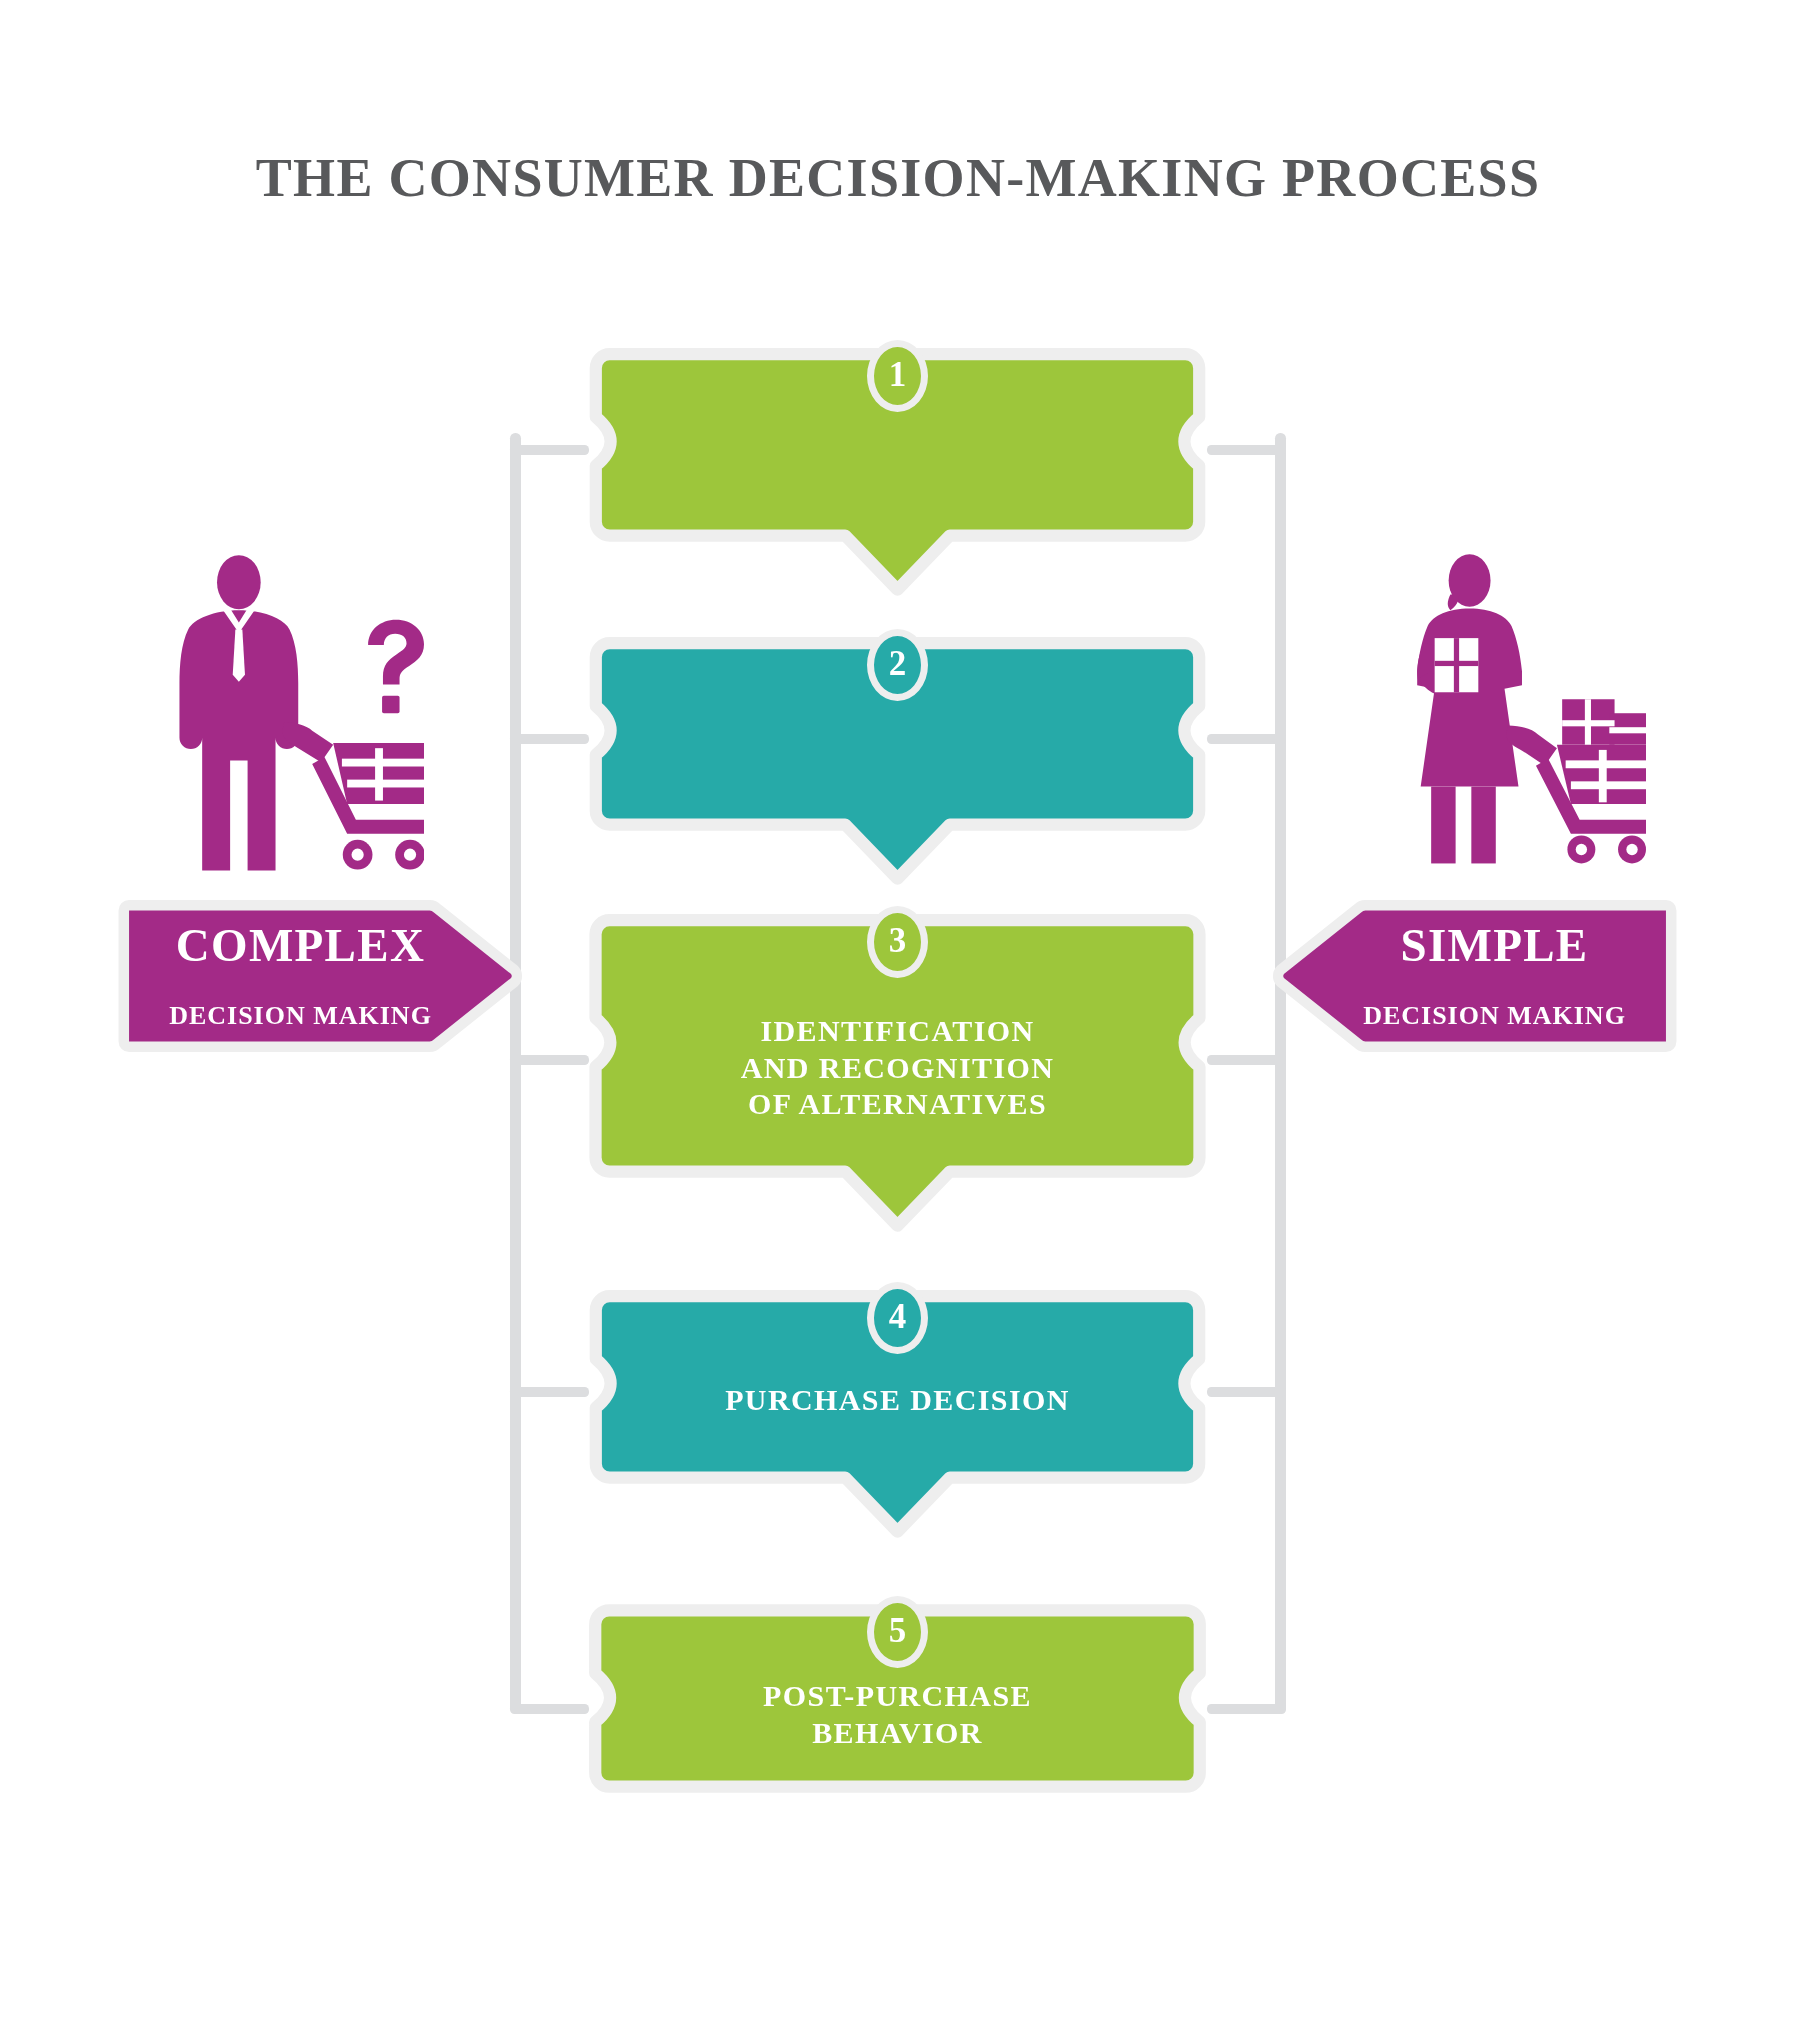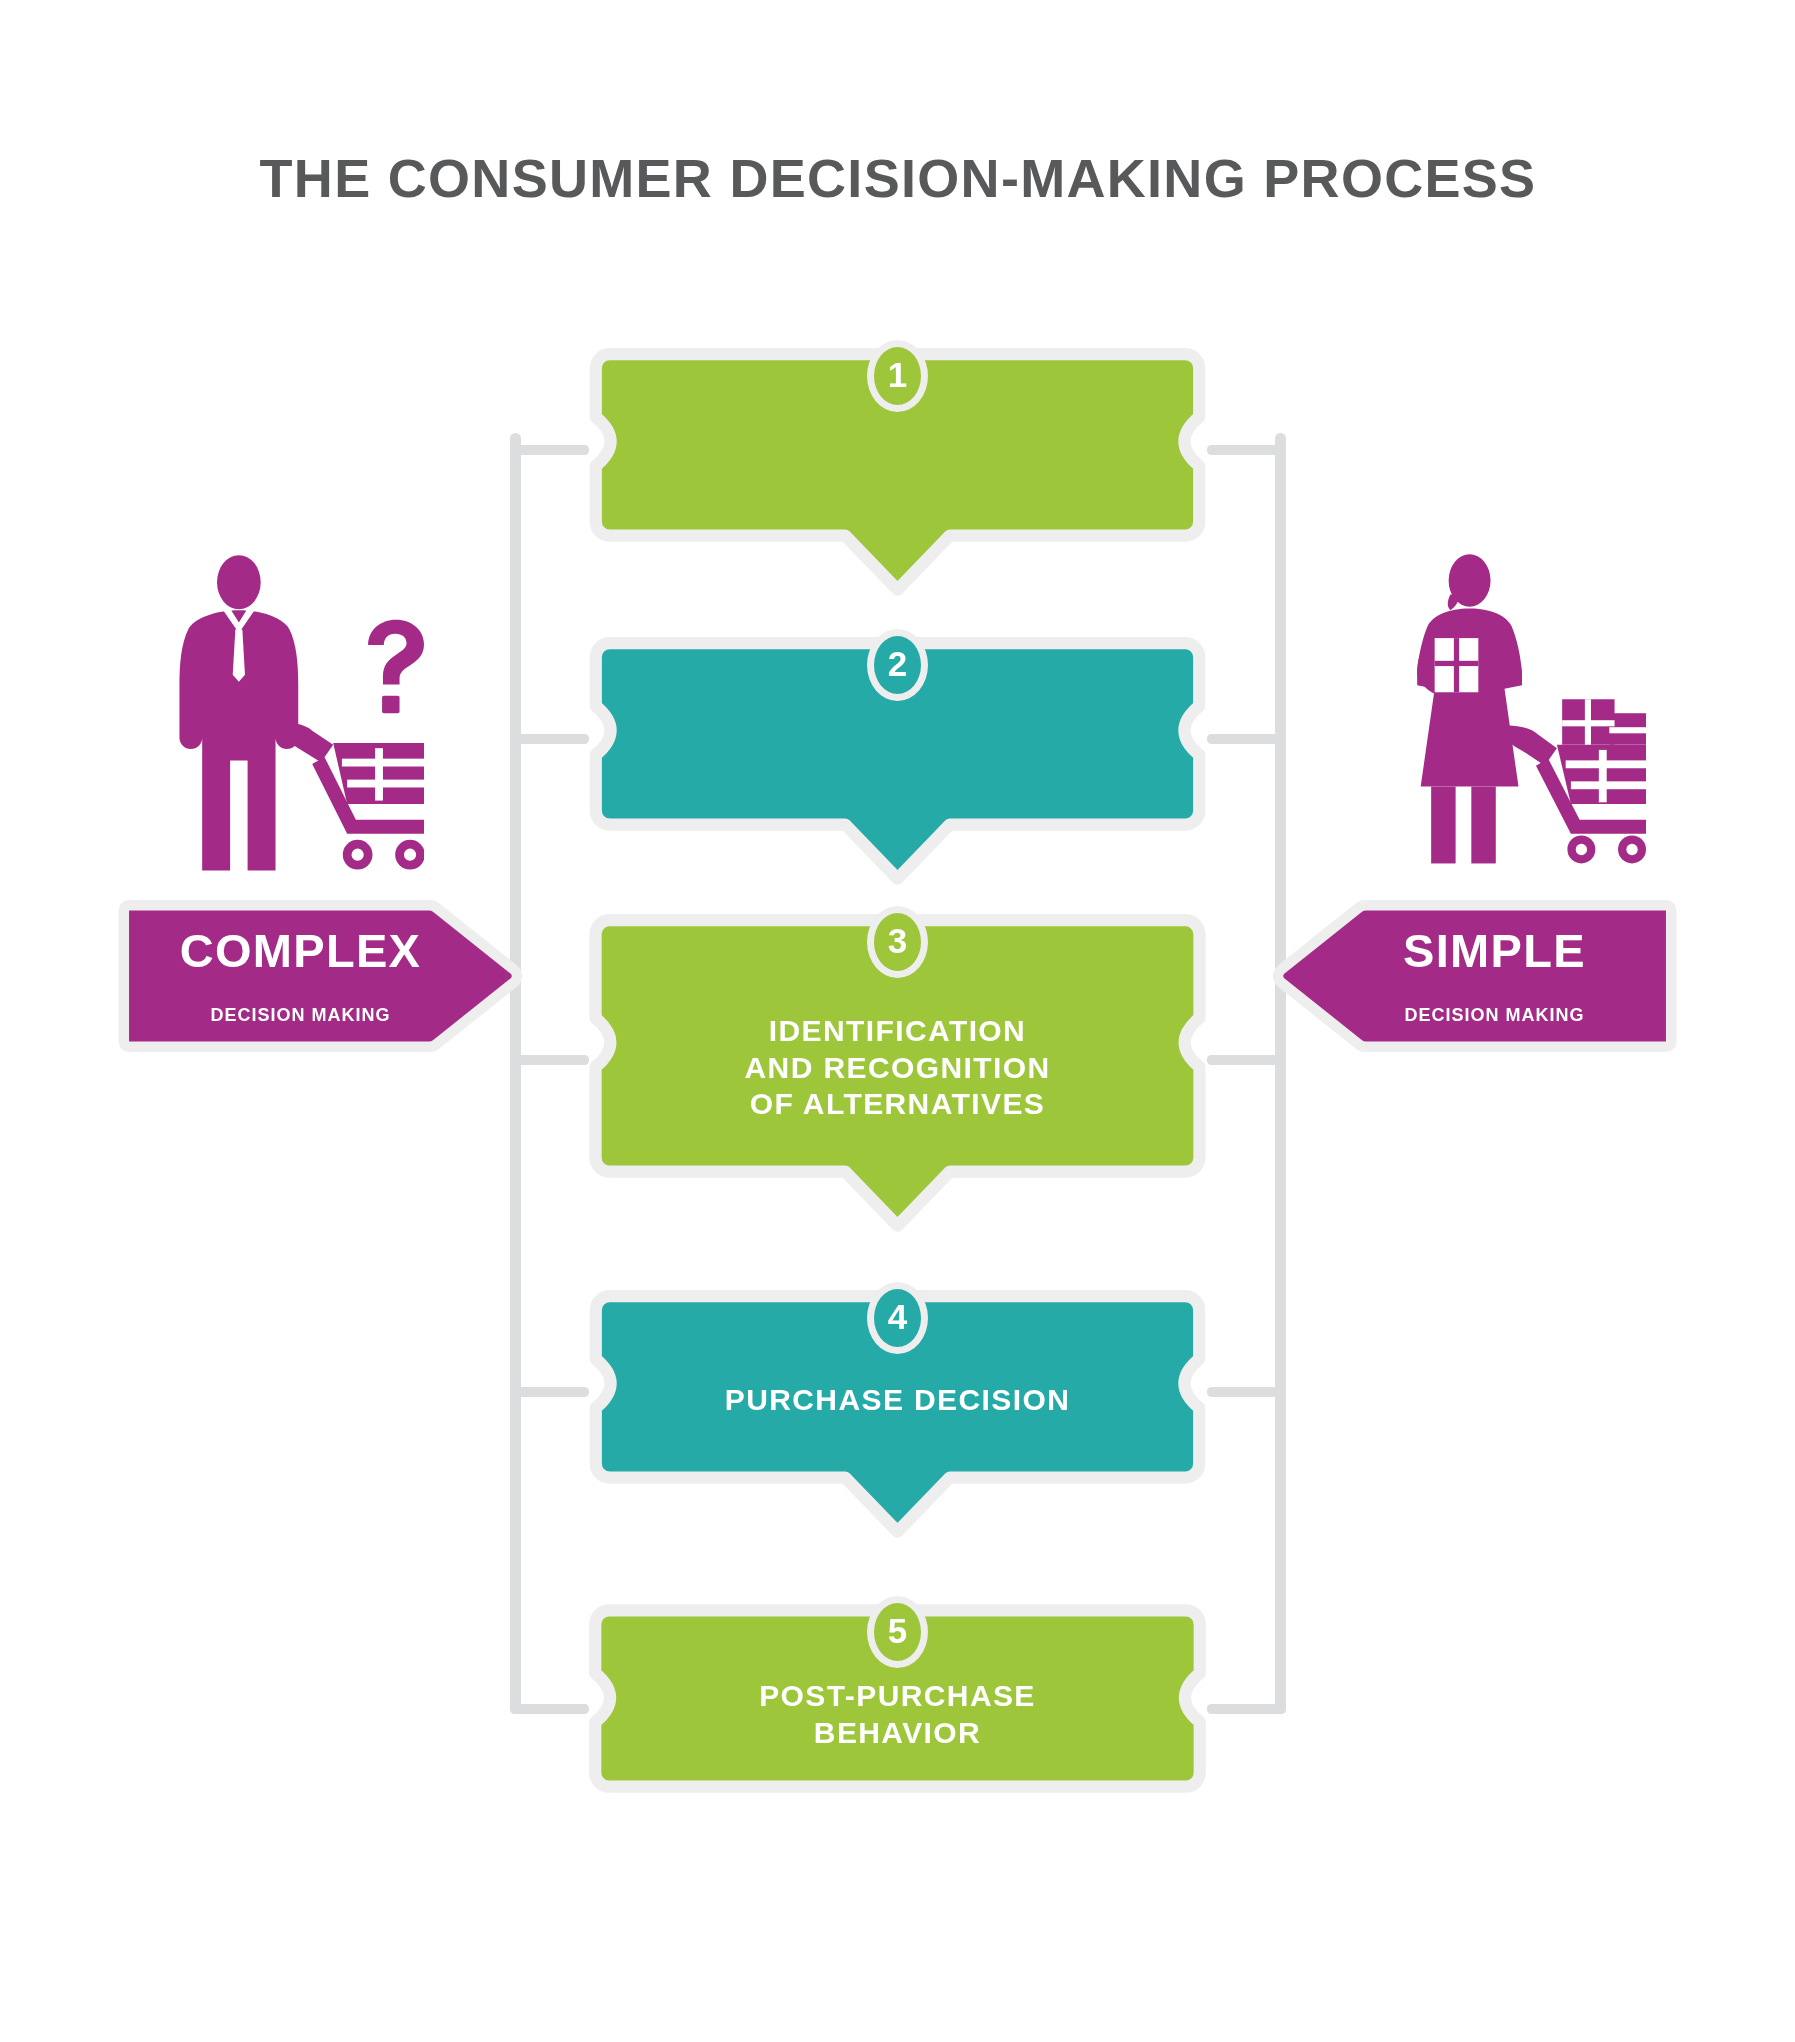--- a/index.html
+++ b/index.html
@@ -9,20 +9,21 @@
   }
   body {
     font-family: "Liberation Sans", sans-serif;
   }
   #stage {
     position: relative;
     width: 1688px;
     height: 2042px;
     background: #ffffff;
     overflow: hidden;
+    font-family: Liberation Serif, serif;
   }
 
   
   #page-title {
     position: absolute;
     left: 0;
     top: 147px;
     width: 1796px;
     text-align: center;
     font-size: 54px;
@@ -134,21 +135,21 @@
     pointer-events: none;
     gap: 25px;
   }
   .side-main {
     font-size: 47px;
     font-weight: bold;
     letter-spacing: 1.3px;
     line-height: 1.05;
   }
   .side-sub {
-    font-size: 18px;
+    font-size: 26px;
     font-weight: bold;
     letter-spacing: 1px;
     margin-top: 5.2px;
   }
   #arrow-complex { left: 122px; top: 893px; }
   #arrow-complex .side-text { padding-right: 45px; }
   #arrow-simple  { left: 1271px; top: 893px; }
   #arrow-simple  .side-text { padding-left: 45px; }
 
   

